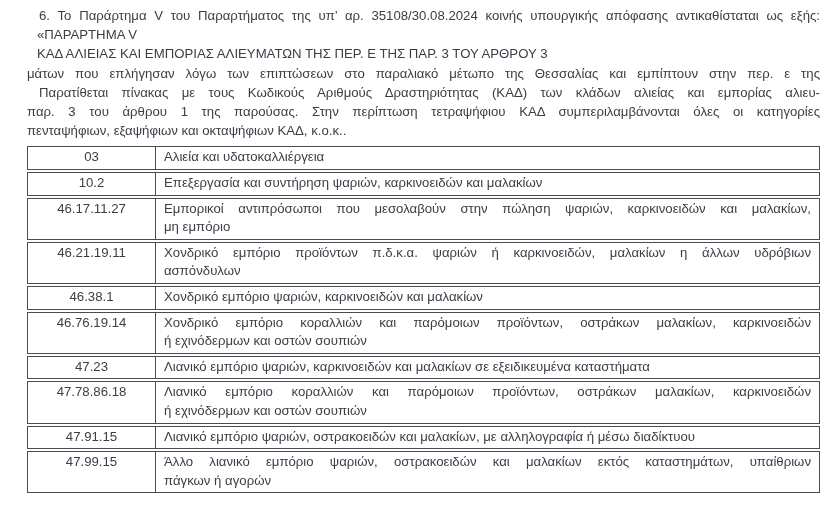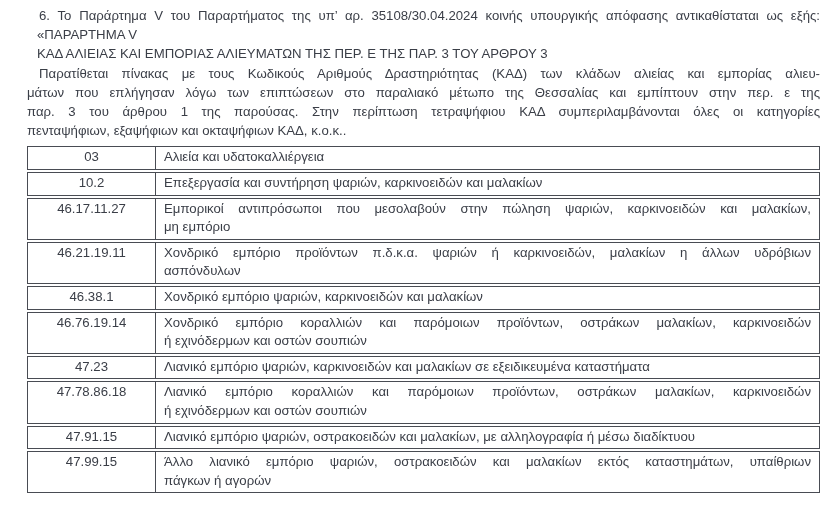--- a/index.html
+++ b/index.html
@@ -65,27 +65,27 @@
   .dline.j {
     text-align-last: justify;
   }
   .dline:empty { display: none; }
 </style>
 </head>
 <body>
 
 <div class="page">
 
-  <div class="jline line-indent">6. Το Παράρτημα V του Παραρτήματος της υπ’ αρ. 35108/30.04.2024 κοινής υπουργικής απόφασης αντικαθίσταται ως εξής:</div>
+  <div class="jline line-indent">6. Το Παράρτημα V του Παραρτήματος της υπ’ αρ. 35108/30.08.2024 κοινής υπουργικής απόφασης αντικαθίσταται ως εξής:</div>
   <div class="annex-line">«ΠΑΡΑΡΤΗΜΑ V</div>
   <div class="annex-line">ΚΑΔ ΑΛΙΕΙΑΣ ΚΑΙ ΕΜΠΟΡΙΑΣ ΑΛΙΕΥΜΑΤΩΝ ΤΗΣ ΠΕΡ. Ε ΤΗΣ ΠΑΡ. 3 ΤΟΥ ΑΡΘΡΟΥ 3</div>
 
   <div>
+    <div class="jline">μάτων που επλήγησαν λόγω των επιπτώσεων στο παραλιακό μέτωπο της Θεσσαλίας και εμπίπτουν στην περ. ε της</div>
     <div class="jline line-indent">Παρατίθεται πίνακας με τους Κωδικούς Αριθμούς Δραστηριότητας (ΚΑΔ) των κλάδων αλιείας και εμπορίας αλιευ-</div>
-    <div class="jline">μάτων που επλήγησαν λόγω των επιπτώσεων στο παραλιακό μέτωπο της Θεσσαλίας και εμπίπτουν στην περ. ε της</div>
     <div class="jline">παρ. 3 του άρθρου 1 της παρούσας. Στην περίπτωση τετραψήφιου ΚΑΔ συμπεριλαμβάνονται όλες οι κατηγορίες</div>
     <div class="pline-last">πενταψήφιων, εξαψήφιων και οκταψήφιων ΚΑΔ, κ.ο.κ..</div>
   </div>
 
   <table class="kad">
     <colgroup>
       <col style="width:129px">
       <col>
     </colgroup>
     <tbody>

